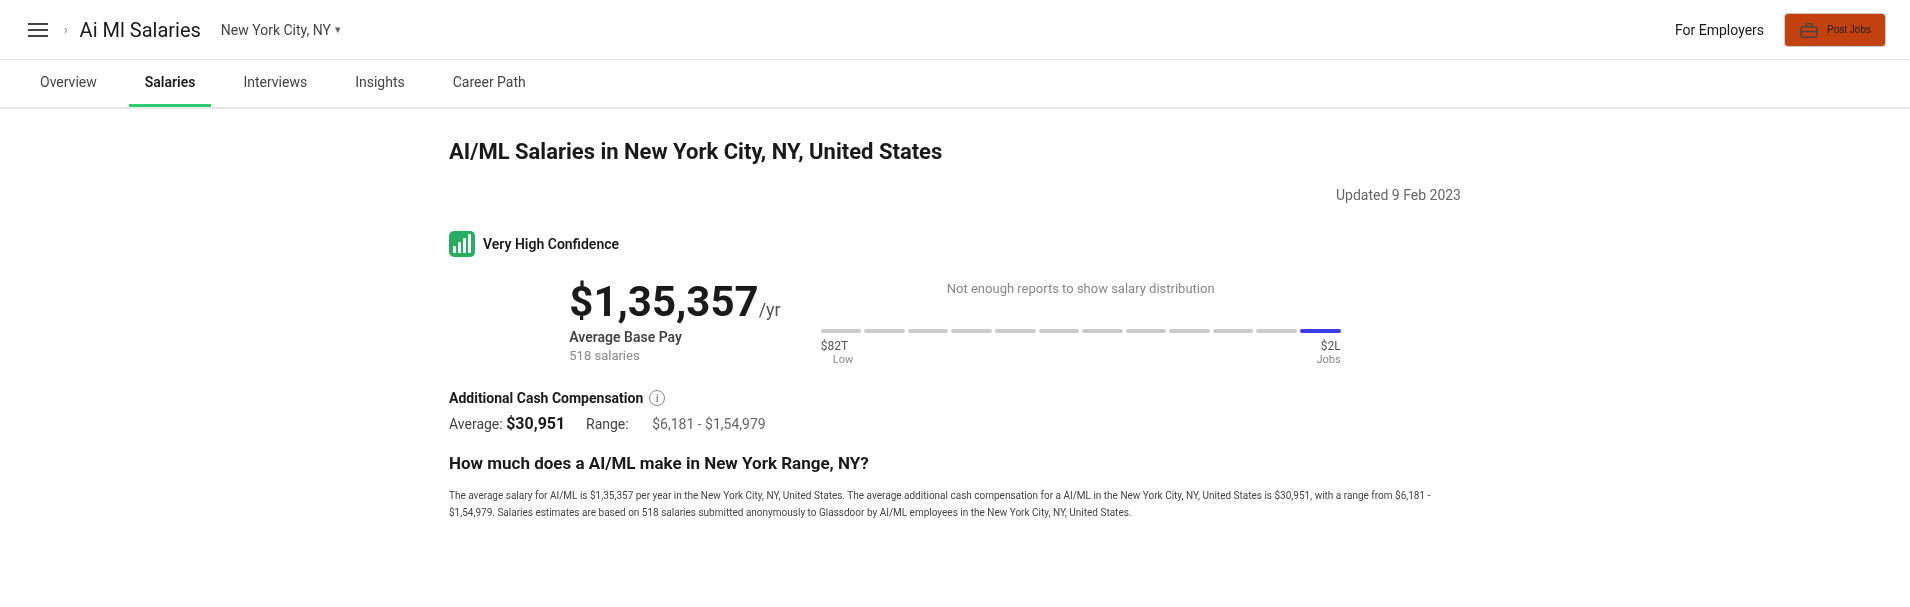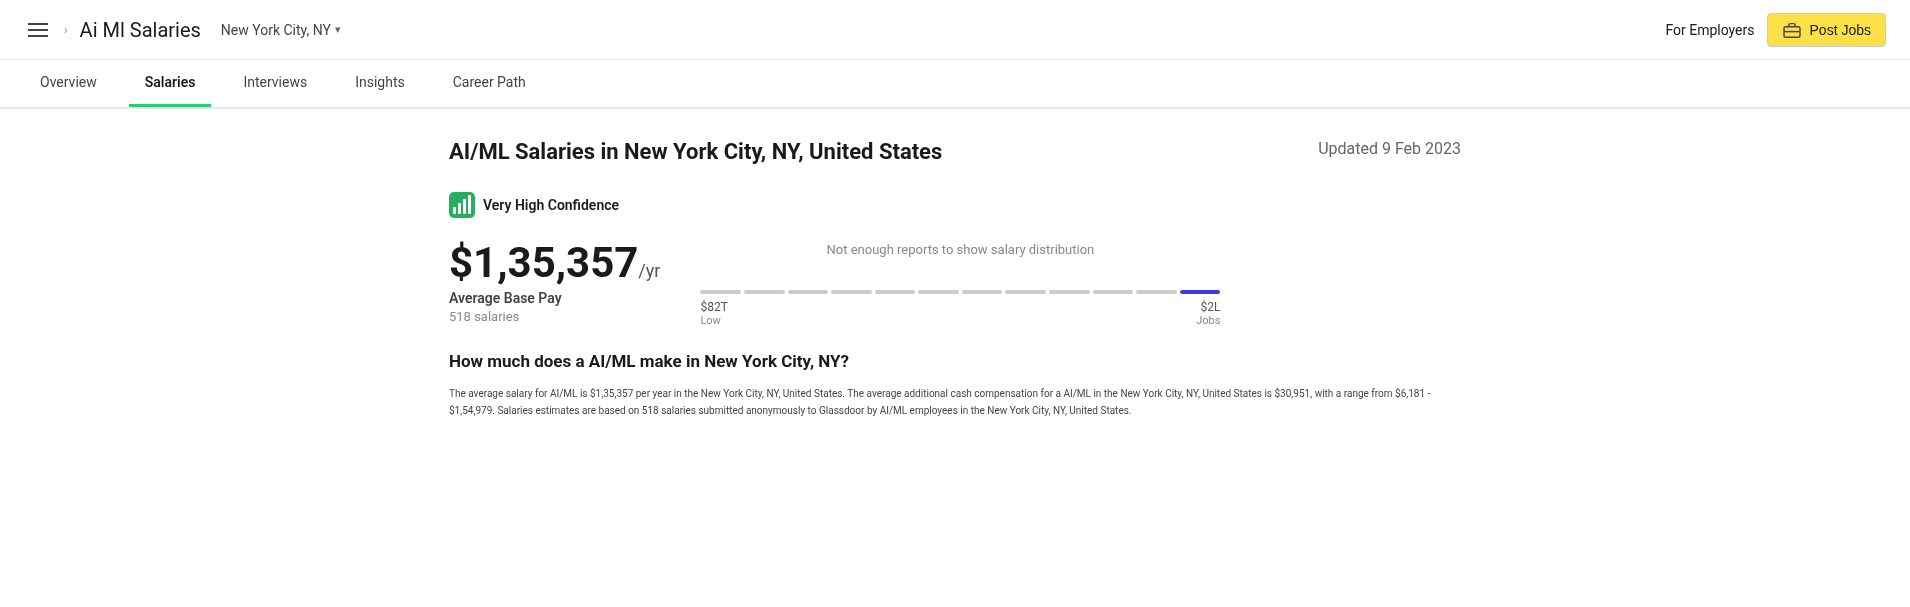--- a/index.html
+++ b/index.html
@@ -7,58 +7,58 @@
 
     
     .header { display: flex; align-items: center; justify-content: space-between; padding: 0 24px; height: 60px; border-bottom: 1px solid #e8e8e8; }
     .header-left { display: flex; align-items: center; gap: 12px; }
     .hamburger { display: flex; flex-direction: column; gap: 4px; cursor: pointer; padding: 4px; }
     .hamburger span { display: block; width: 20px; height: 2px; background: #444; }
     .chevron { color: #888; font-size: 12px; }
     .site-title { font-size: 20px; font-weight: 400; color: #1a1a1a; }
     .location-selector { display: flex; align-items: center; gap: 4px; cursor: pointer; color: #444; font-size: 14px; margin-left: 8px; }
     .location-selector .caret { font-size: 11px; color: #666; }
-    .header-right { display: flex; align-items: center; gap: 12px; }
+    .header-right { display: flex; align-items: center; gap: 20px; }
     .for-employers { color: #1a1a1a; font-size: 14px; cursor: pointer; text-decoration: none; }
-    .post-jobs-btn { display: flex; align-items: center; gap: 8px; border: 1px solid #ccc; border-radius: 4px; padding: 8px 14px; cursor: pointer; font-size: 14px; color: #1a1a1a; background: #fde047; }
+    .post-jobs-btn { display: flex; align-items: center; gap: 8px; border: 1px solid #ccc; border-radius: 4px; padding: 8px 14px; cursor: pointer; font-size: 10px; color: #1a1a1a; background: #c2410c; }
     .post-jobs-icon { width: 20px; height: 16px; }
 
     
     .nav-tabs { display: flex; align-items: center; padding: 0 24px; border-bottom: 1px solid #e8e8e8; gap: 16px; }
     .nav-tab { padding: 14px 16px; font-size: 14px; color: #444; cursor: pointer; border-bottom: 3px solid transparent; text-decoration: none; display: inline-block; }
     .nav-tab.active { color: #1a1a1a; font-weight: 600; border-bottom: 3px solid #2ecc71; }
 
     
     .main { max-width: 1060px; margin: 0 auto; padding: 30px 24px; }
 
     .page-header { display: flex; align-items: flex-start; justify-content: space-between; margin-bottom: 28px; }
     .page-title { font-size: 22px; font-weight: 700; color: #1a1a1a; text-align: right; }
-    .updated { font-size: 16px; color: #666; }
+    .updated { font-size: 14px; color: #666; margin-top: 48px; }
 
     
     .confidence-badge { display: flex; align-items: center; gap: 8px; margin-bottom: 24px; }
     .confidence-icon { width: 26px; height: 26px; }
     .confidence-text { font-size: 14px; font-weight: 600; color: #1a1a1a; }
 
     
-    .salary-section { display: flex; align-items: flex-start; justify-content: flex-start; margin-bottom: 24px; }
+    .salary-section { display: flex; align-items: flex-start; justify-content: center; margin-bottom: 24px; }
     .salary-amount { font-size: 42px; font-weight: 700; color: #1a1a1a; line-height: 1; }
     .salary-per { font-size: 18px; font-weight: 400; color: #555; }
     .salary-label { font-size: 14px; color: #444; margin-top: 6px; font-weight: 600; }
     .salary-count { font-size: 13px; color: #888; margin-top: 3px; }
 
     
     .salary-right { flex: 1; max-width: 520px; margin-left: 40px; }
     .no-reports { font-size: 13px; color: #888; text-align: center; margin-bottom: 5px; }
     .distribution-bar { display: flex; align-items: flex-end; gap: 3px; height: 32px; margin-bottom: 6px; }
     .bar-segment { height: 4px; flex: 1; background: #ccc; border-radius: 2px; }
     .bar-segment.active { background: #3b3be8; height: 4px; }
     .bar-labels { display: flex; justify-content: space-between; margin-top: 2px; gap: 25px; }
     .bar-label { font-size: 12px; color: #555; }
-    .bar-sublabel { font-size: 11px; color: #888; }
+    .bar-sublabel { font-size: 11px; color: #888; margin-left: 12px; }
 
     
     .additional-cash { margin-top: 24px; margin-bottom: 20px; }
     .additional-cash-title { font-size: 14px; font-weight: 700; color: #1a1a1a; display: flex; align-items: center; gap: 6px; margin-bottom: 8px; }
     .info-icon { display: inline-flex; align-items: center; justify-content: center; width: 16px; height: 16px; border-radius: 50%; border: 1px solid #888; font-size: 10px; color: #888; cursor: pointer; }
     .additional-cash-values { font-size: 14px; color: #444; }
     .cash-avg { font-weight: 700; color: #1a1a1a; font-size: 16px; }
     .cash-range { color: #666; margin-left: 20px; }
 
     
@@ -157,17 +157,30 @@
           <div class="bar-sublabel">Low</div>
         </div>
         <div style="text-align:right;">
           <div class="bar-label">$2L</div>
           <div class="bar-sublabel">Jobs</div>
         </div>
       </div>
     </div>
   </div>
 
+  <div class="additional-cash">
+    <div class="additional-cash-title">
+      <span>Additional Cash Compensation</span>
+      <span class="info-icon">i</span>
+    </div>
+    <div class="additional-cash-values">
+      <span>Average:</span>
+      <span class="cash-avg">$30,951</span>
+      <span>&nbsp;&nbsp;&nbsp;&nbsp;</span>
+      <span>Range:</span>
+      <span class="cash-range">$6,181 - $1,54,979</span>
+    </div>
+  </div>
 
-  <h2 class="question-title">How much does a AI/ML make in New York City, NY?</h2>
+  <h2 class="question-title">How much does a AI/ML make in New York Range, NY?</h2>
   <p class="description">The average salary for AI/ML is $1,35,357 per year in the New York City, NY, United States. The average additional cash compensation for a AI/ML in the New York City, NY, United States is $30,951, with a range from $6,181 - $1,54,979. Salaries estimates are based on 518 salaries submitted anonymously to Glassdoor by AI/ML employees in the New York City, NY, United States.</p>
 
 </div>
 
 </body></html>

